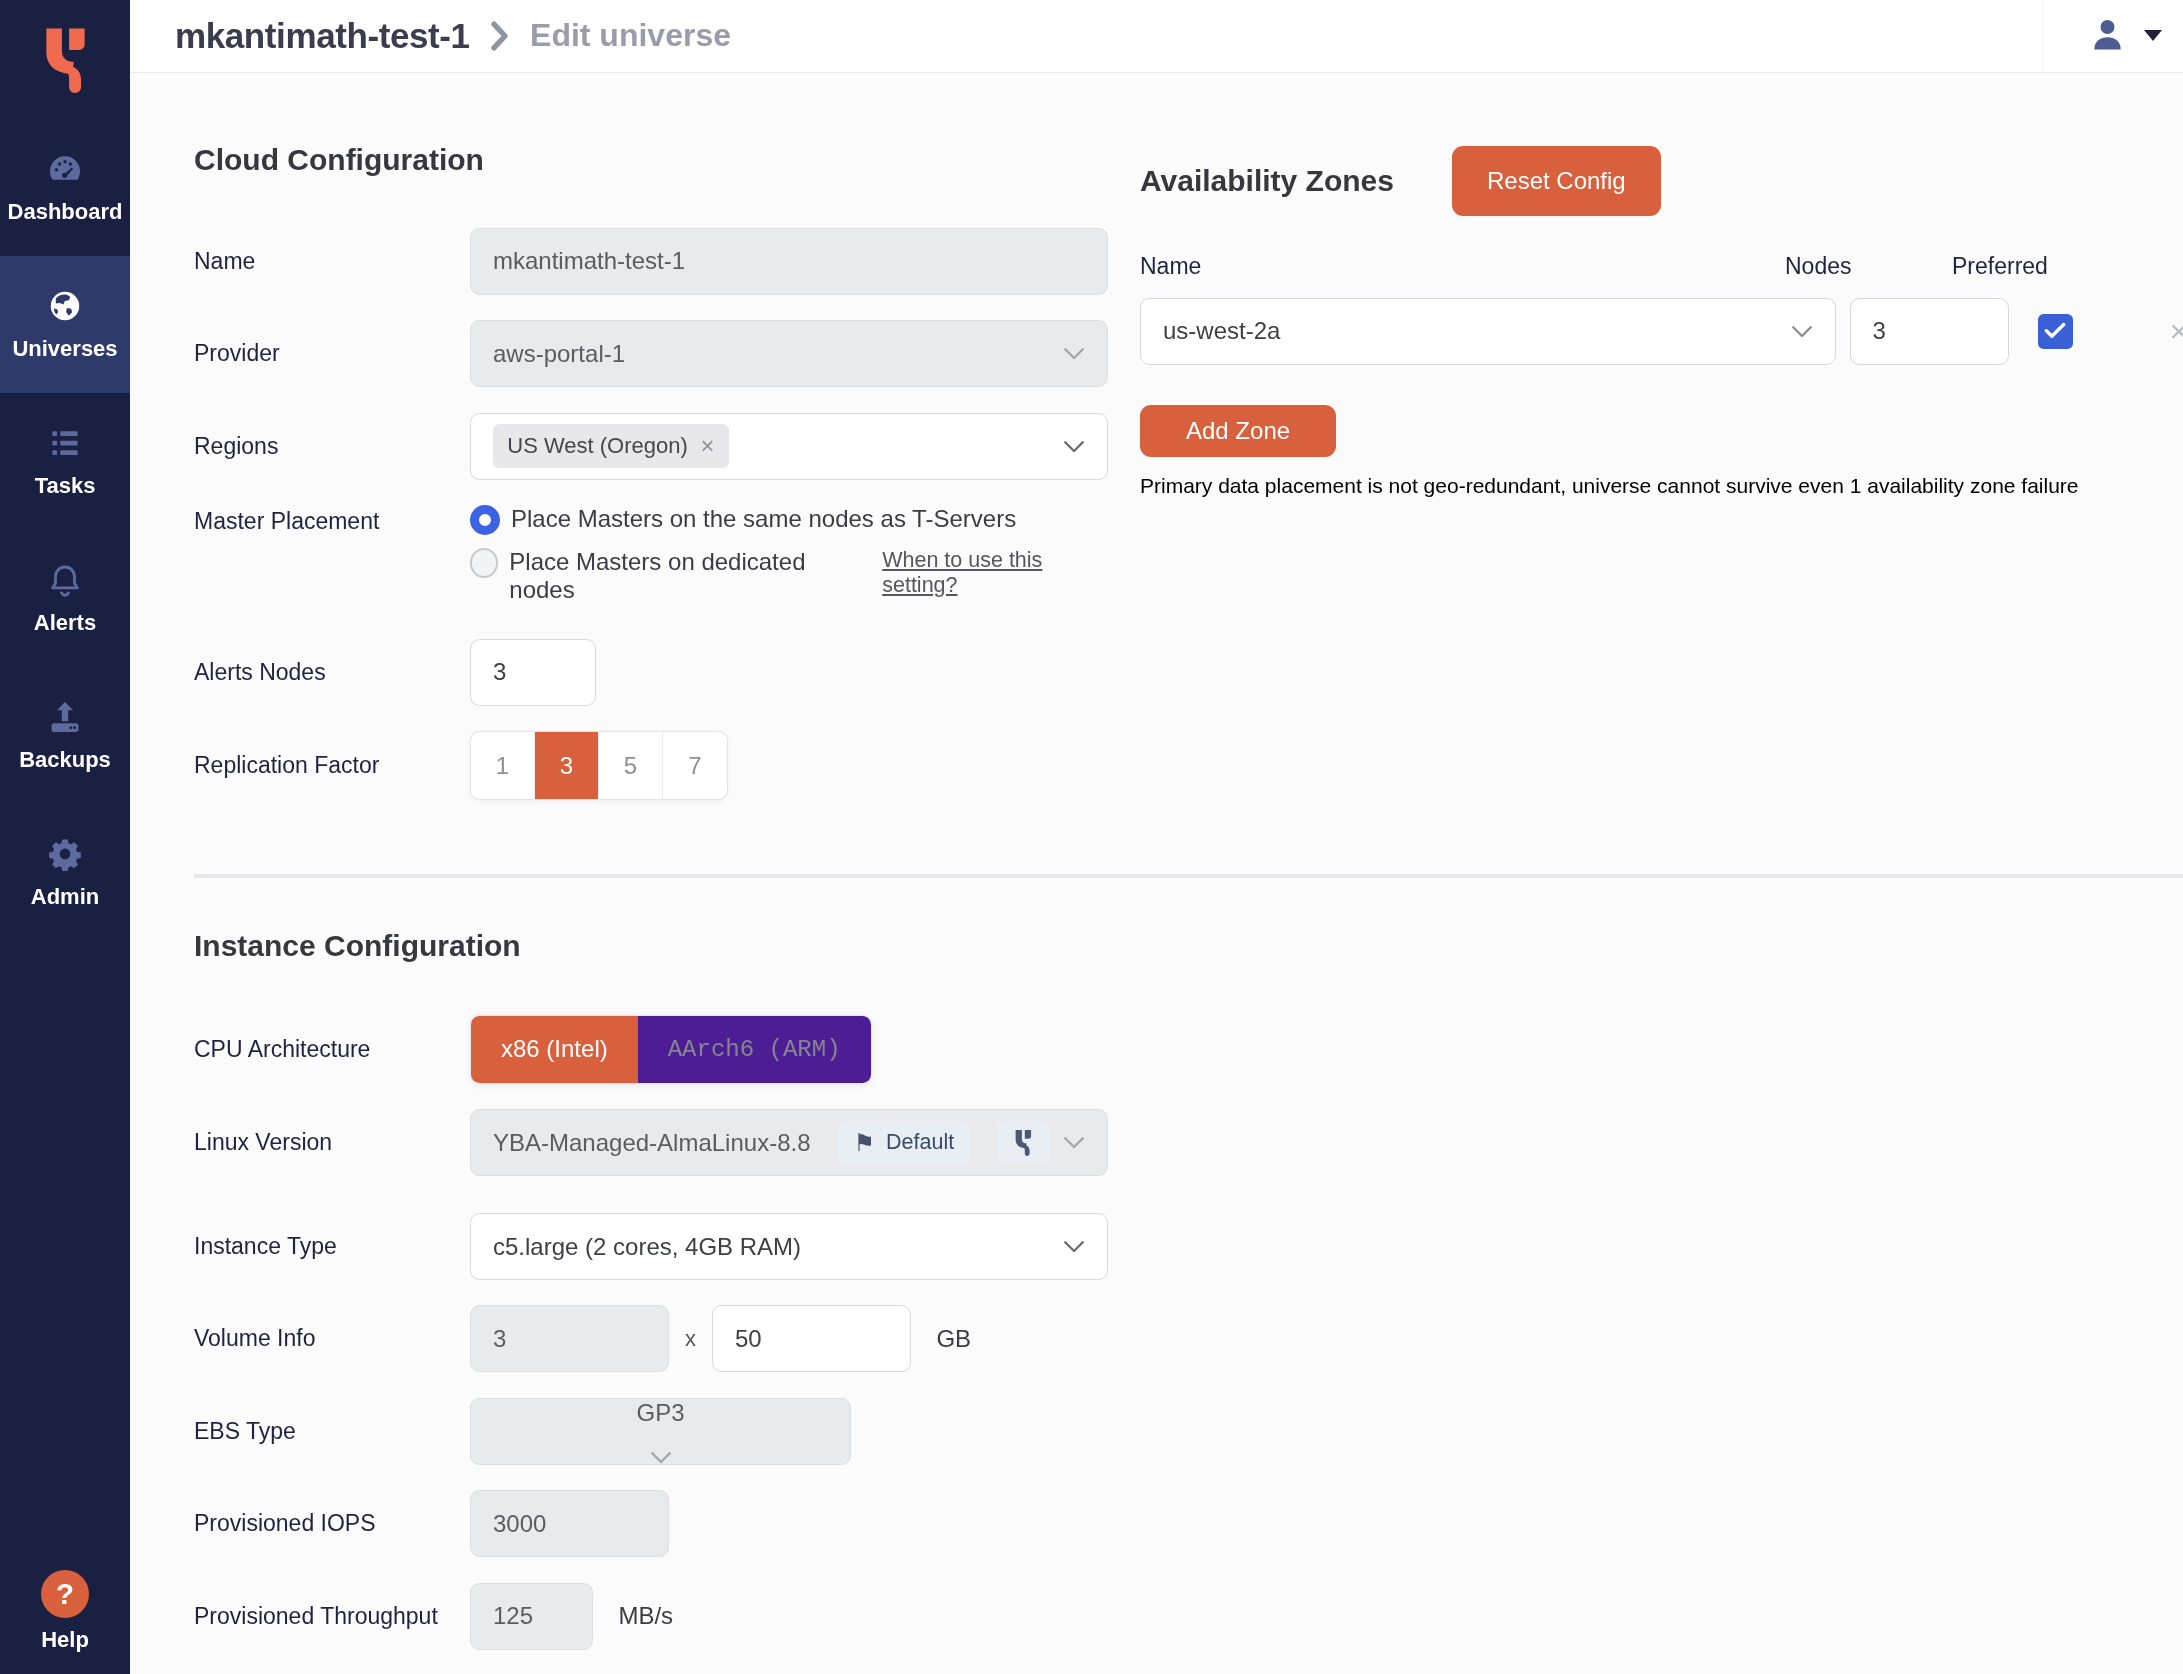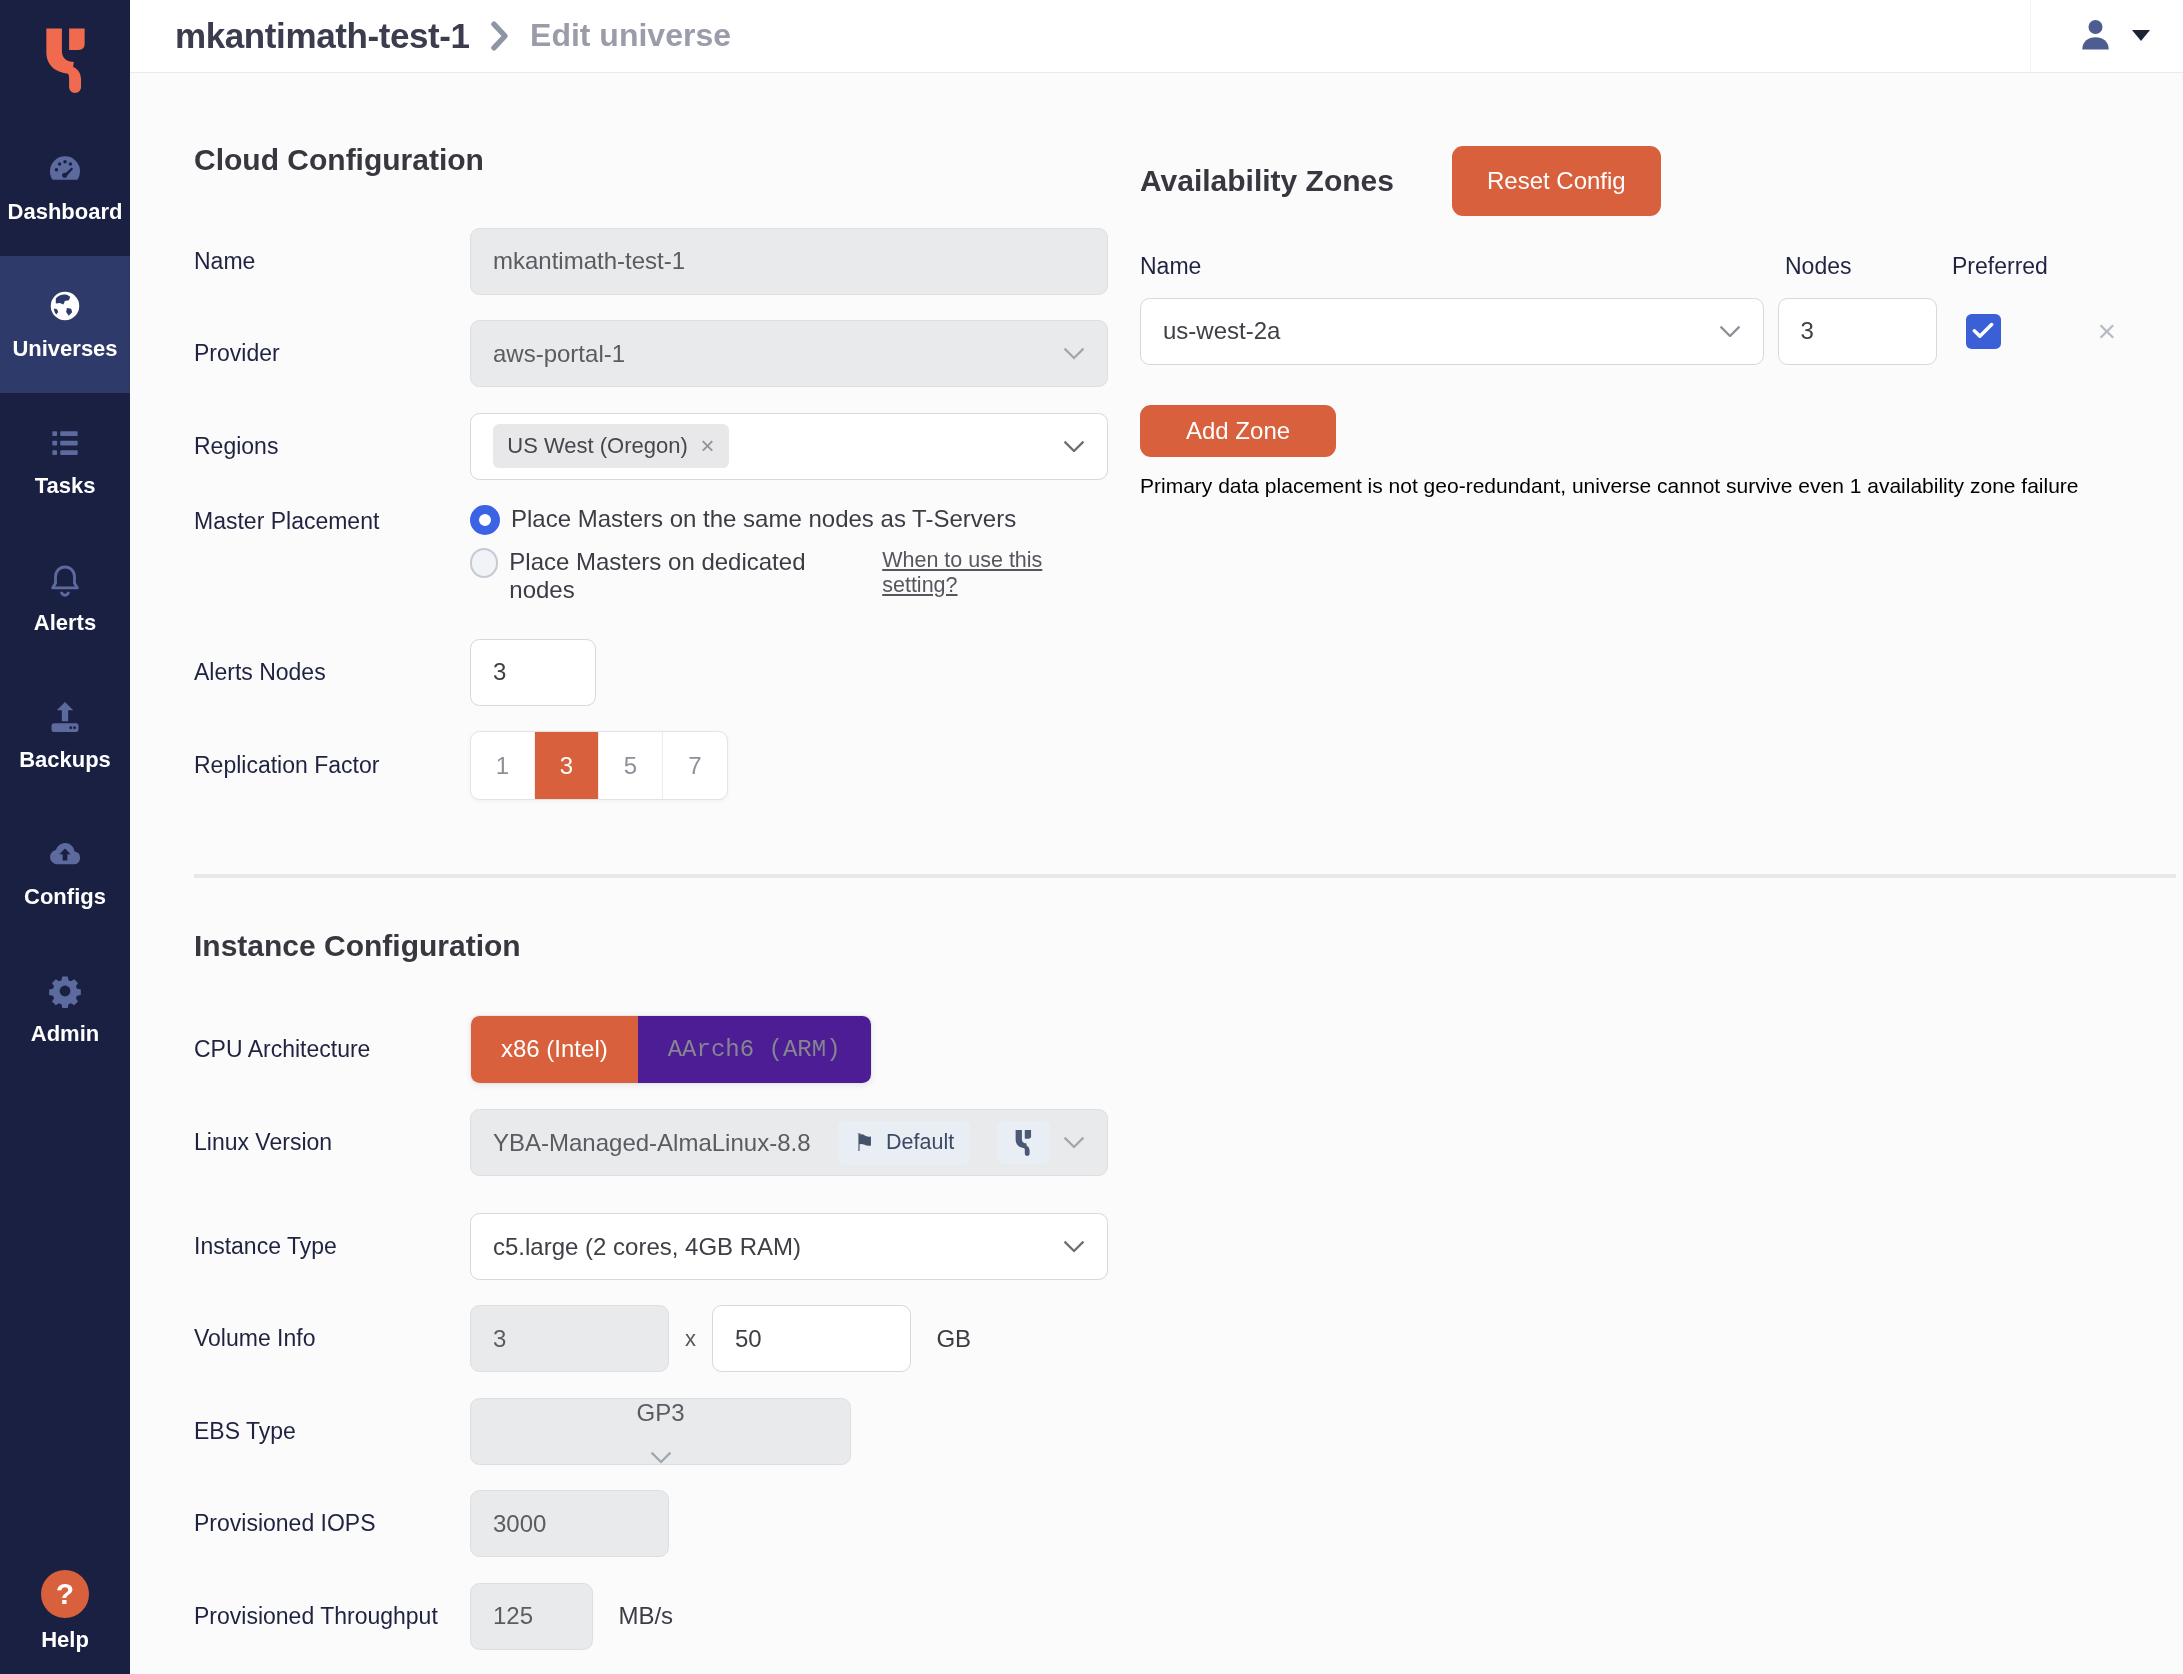--- a/index.html
+++ b/index.html
@@ -148,21 +148,21 @@
     font-family:"Liberation Sans", sans-serif;
   }
   .btn-reset {
     margin-left:46px; height:70px; padding:0 35px;
     border-radius:11px; font-size:24px;
   }
   .az-cols { display:flex; margin:37px 0 17.5px; font-size:23px; color:#1f2440; }
   .h-name { width:645px; }
   .h-nodes { width:167px; }
   .az-row { display:flex; align-items:center; }
-  .az-select { width:624px; }
+  .az-select { width:696px; }
   .az-nodes { width:159px; margin-left:13.5px; }
   .checkbox {
     width:35px; height:35px; border-radius:5.6px; background:#3a5fd6;
     margin-left:29px; display:flex; align-items:center; justify-content:center; cursor:pointer;
   }
   .row-x { margin-left:97px; font-size:32px; color:#b7bcc4; cursor:pointer; line-height:1; }
   .btn-add { margin-top:40px; height:52px; padding:0 46px; border-radius:11px; font-size:24px; }
   .az-warning { margin-top:17.5px; font-size:21px; color:#000000; }
 </style>
 </head>
@@ -223,27 +223,20 @@
   <div class="nav-item">
     <svg viewBox="0 0 24 24" fill="#5d6a9e">
       <path d="M12 2.5l5.2 5.2h-3.2v7h-4v-7H6.8z"></path>
       <rect x="3.5" y="16" width="17" height="5.5" rx="1.6"></rect>
       <circle cx="15.6" cy="18.8" r=".9" fill="#1a2042"></circle>
       <circle cx="18" cy="18.8" r=".9" fill="#1a2042"></circle>
     </svg>
     <span class="nav-label">Backups</span>
   </div>
 
-  <div class="nav-item">
-    <svg viewBox="0 0 24 24">
-      <path d="M7 18.5a4.6 4.6 0 0 1-.8-9.1A6.1 6.1 0 0 1 18.1 10.4 4.1 4.1 0 0 1 18 18.5z" fill="#5d6a9e"></path>
-      <path d="M12 8.5l3.6 3.6h-2.1v4h-3v-4H8.4z" fill="#1a2042"></path>
-    </svg>
-    <span class="nav-label">Configs</span>
-  </div>
 
   <div class="nav-item">
     <svg viewBox="0 0 24 24">
       <path fill="#5d6a9e" d="M10.3 2.8h3.4l.5 2.4 1.6.7 2-1.3 2.4 2.4-1.3 2 .7 1.6 2.4.5v3.4l-2.4.5-.7 1.6 1.3 2-2.4 2.4-2-1.3-1.6.7-.5 2.4h-3.4l-.5-2.4-1.6-.7-2 1.3-2.4-2.4 1.3-2-.7-1.6-2.4-.5v-3.4l2.4-.5.7-1.6-1.3-2L6.2 4.6l2 1.3 1.6-.7z"></path>
       <circle cx="12" cy="12" r="3.4" fill="#1a2042"></circle>
     </svg>
     <span class="nav-label">Admin</span>
   </div>
 
   <div class="sidebar-spacer"></div>

